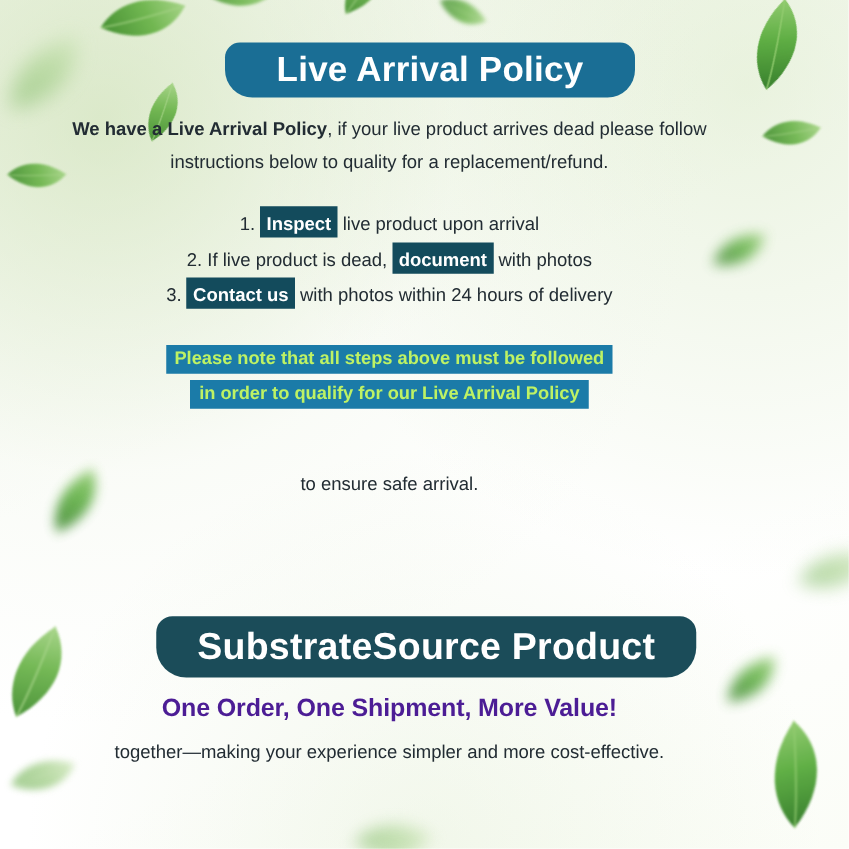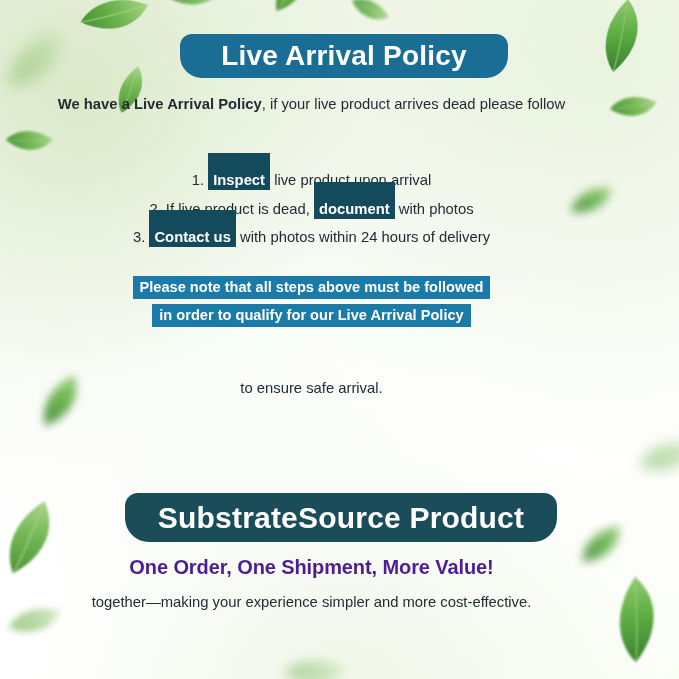--- a/index.html
+++ b/index.html
@@ -62,27 +62,27 @@
   .para p { font-size:14.8px; line-height:26px; color:#222c33; }
 
   #intro { top:91px; }
   #intro .lead { font-weight:bold; }
 
   #steps { top:166px; }
   #steps p { line-height:28.5px; }
 
   .hl-dark {
     background:#134b5c; color:#ffffff; font-weight:bold;
-    padding:19px 5px 2px 5px;
+    padding:7px 5px 2px 5px;
   }
 
   #note { top:275px; }
   #note p { line-height:20px; margin-bottom:4px; }
   .hl-blue {
-    background:#1b7ba8; color:#ffffff; font-weight:bold;
+    background:#1b7ba8; color:#bef264; font-weight:bold;
     font-size:14.6px; padding:3px 7px 4px 7px;
     line-height:24px;
   }
 
   #shipping { top:375px; }
   #shipping .it { font-style:italic; }
 
   #value-head {
     position:absolute; top:556px; width:100%; left:0;
     font-size:20px; font-weight:bold; color:#4c1d95;
@@ -318,20 +318,21 @@
       </svg>
     </div>
   </div>
 
 <div id="content">
 
   <div id="banner-live" class="banner">Live Arrival Policy</div>
 
   <div id="intro" class="para">
     <p><span class="lead">We have a Live Arrival Policy</span><span>, if your live product arrives dead please follow</span></p>
+    <p>instructions below to quality for a replacement/refund.</p>
   </div>
 
   <div id="steps" class="para">
     <p>
       <span>1.</span><span></span>&nbsp;<span class="hl-dark">Inspect</span><span> live product upon arrival</span>
     </p>
     <p>
       <span>2.</span><span> If live product is dead, </span><span class="hl-dark">document</span><span> with photos</span>
     </p>
     <p>

